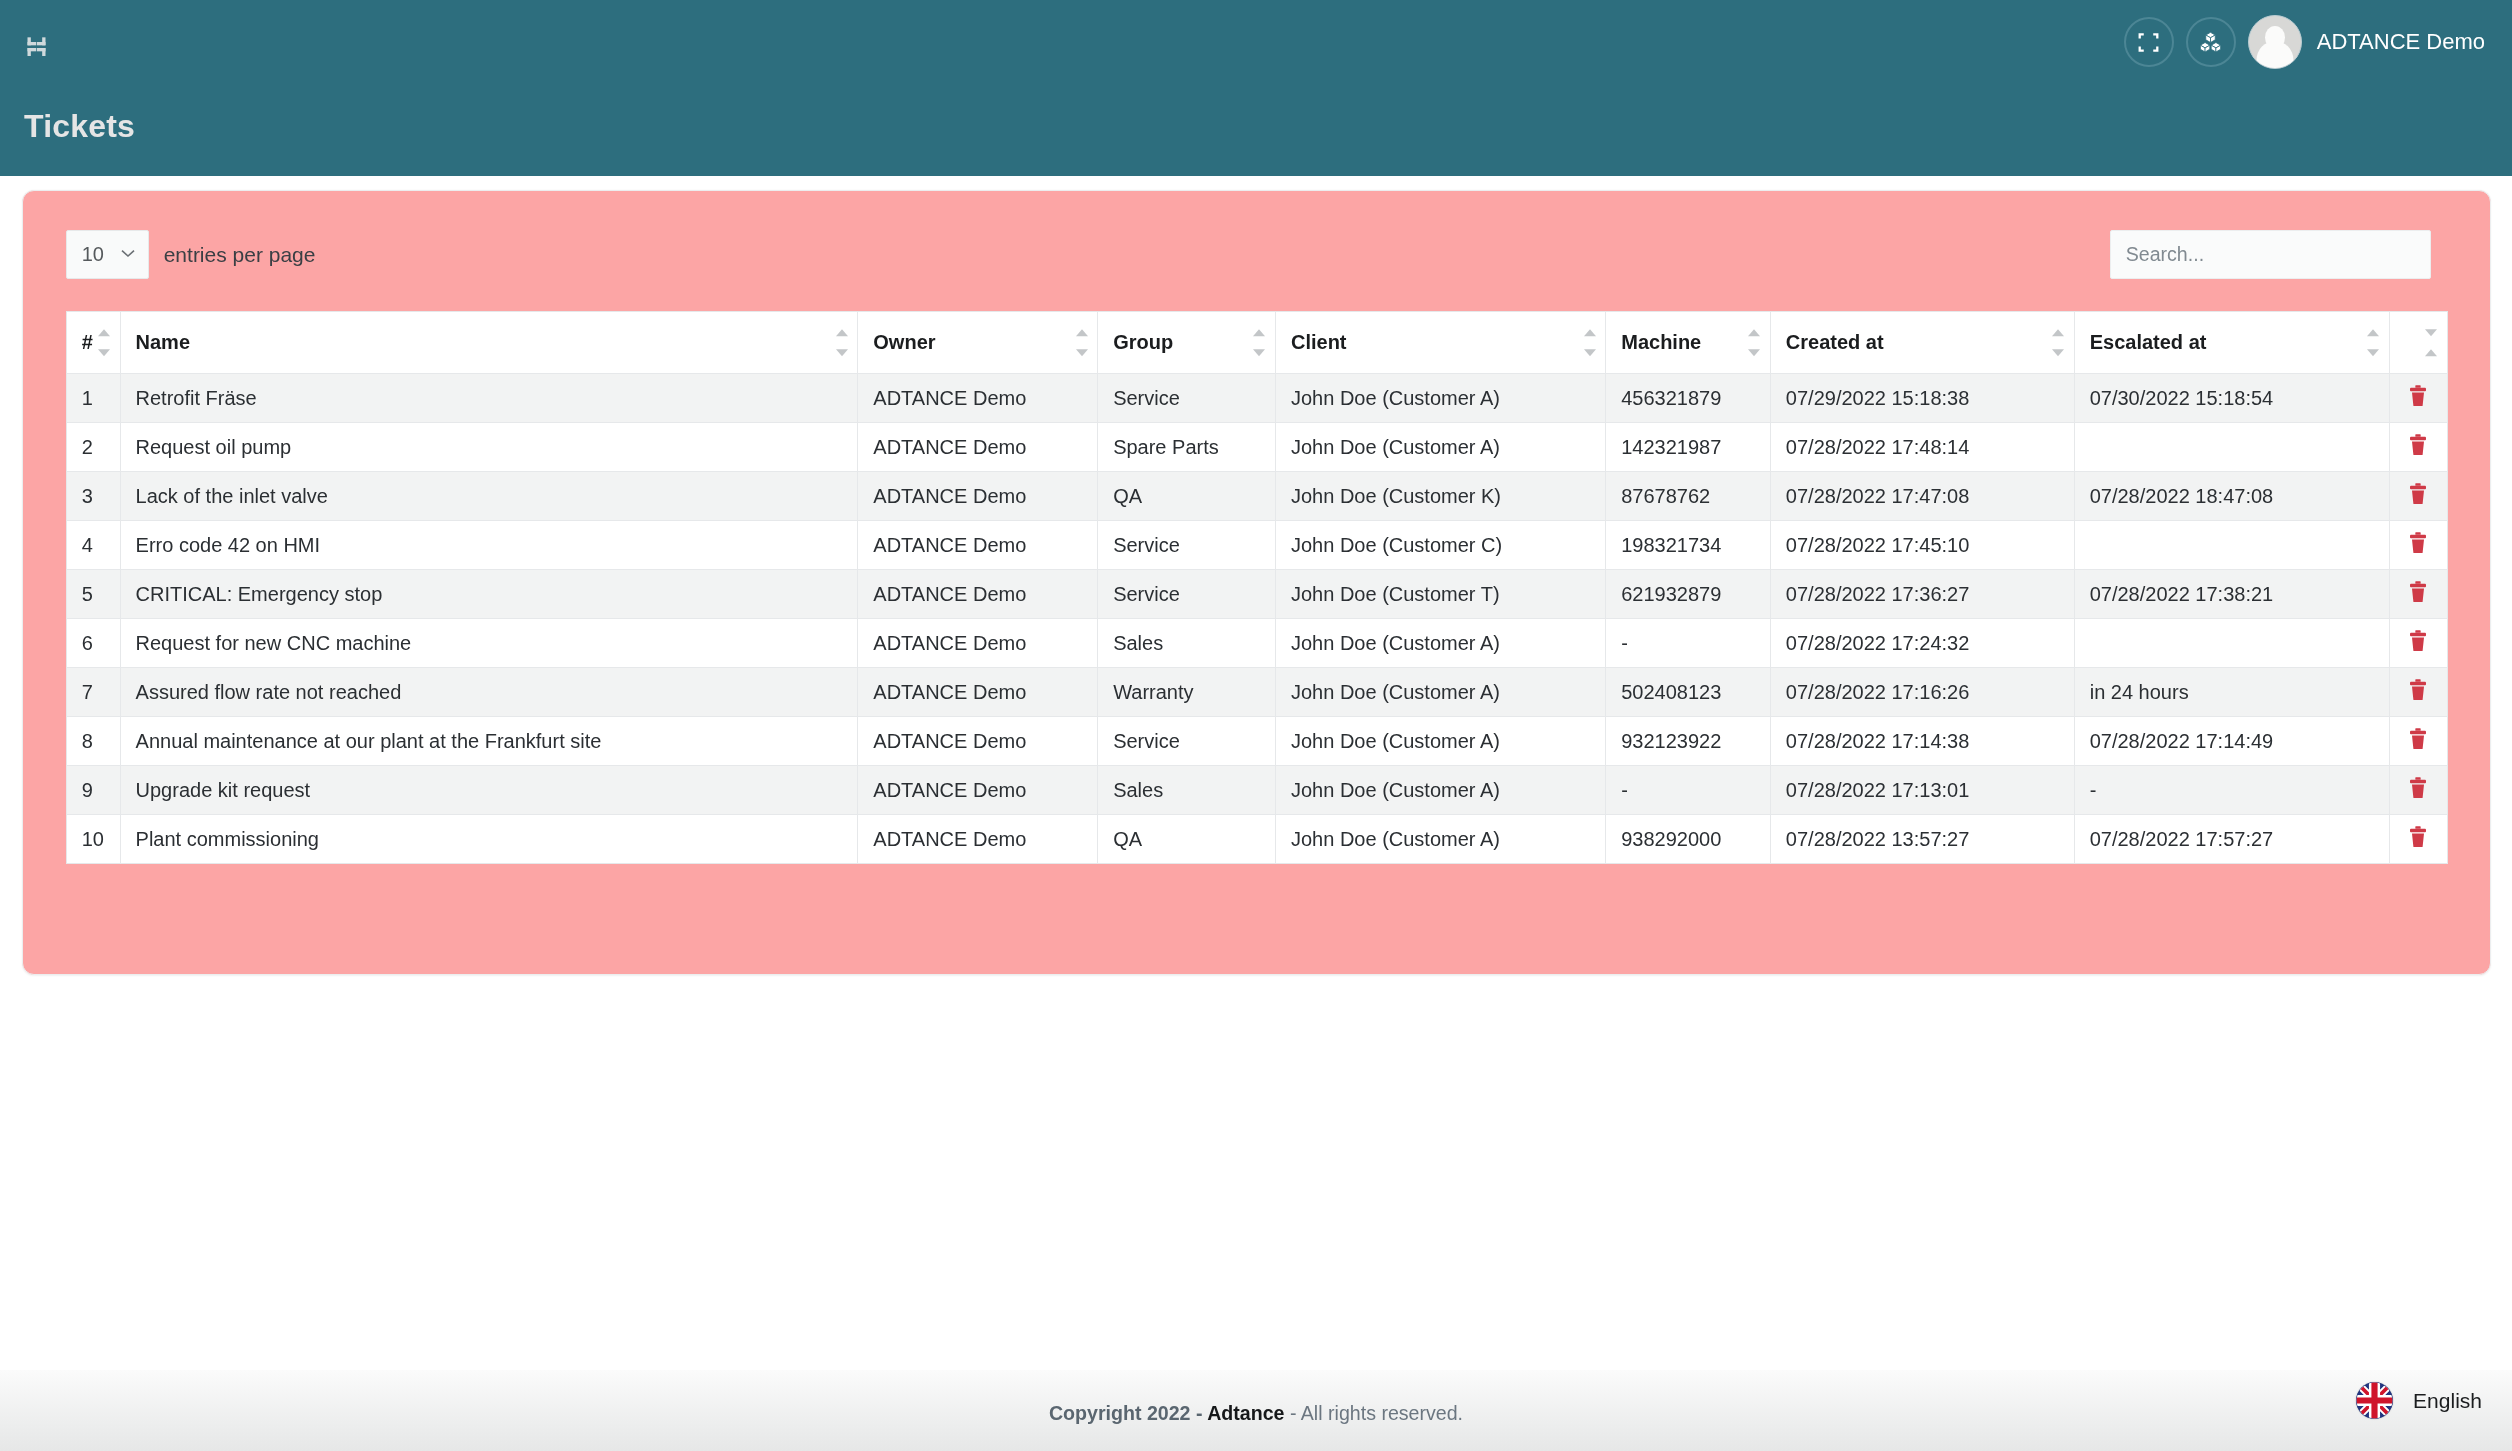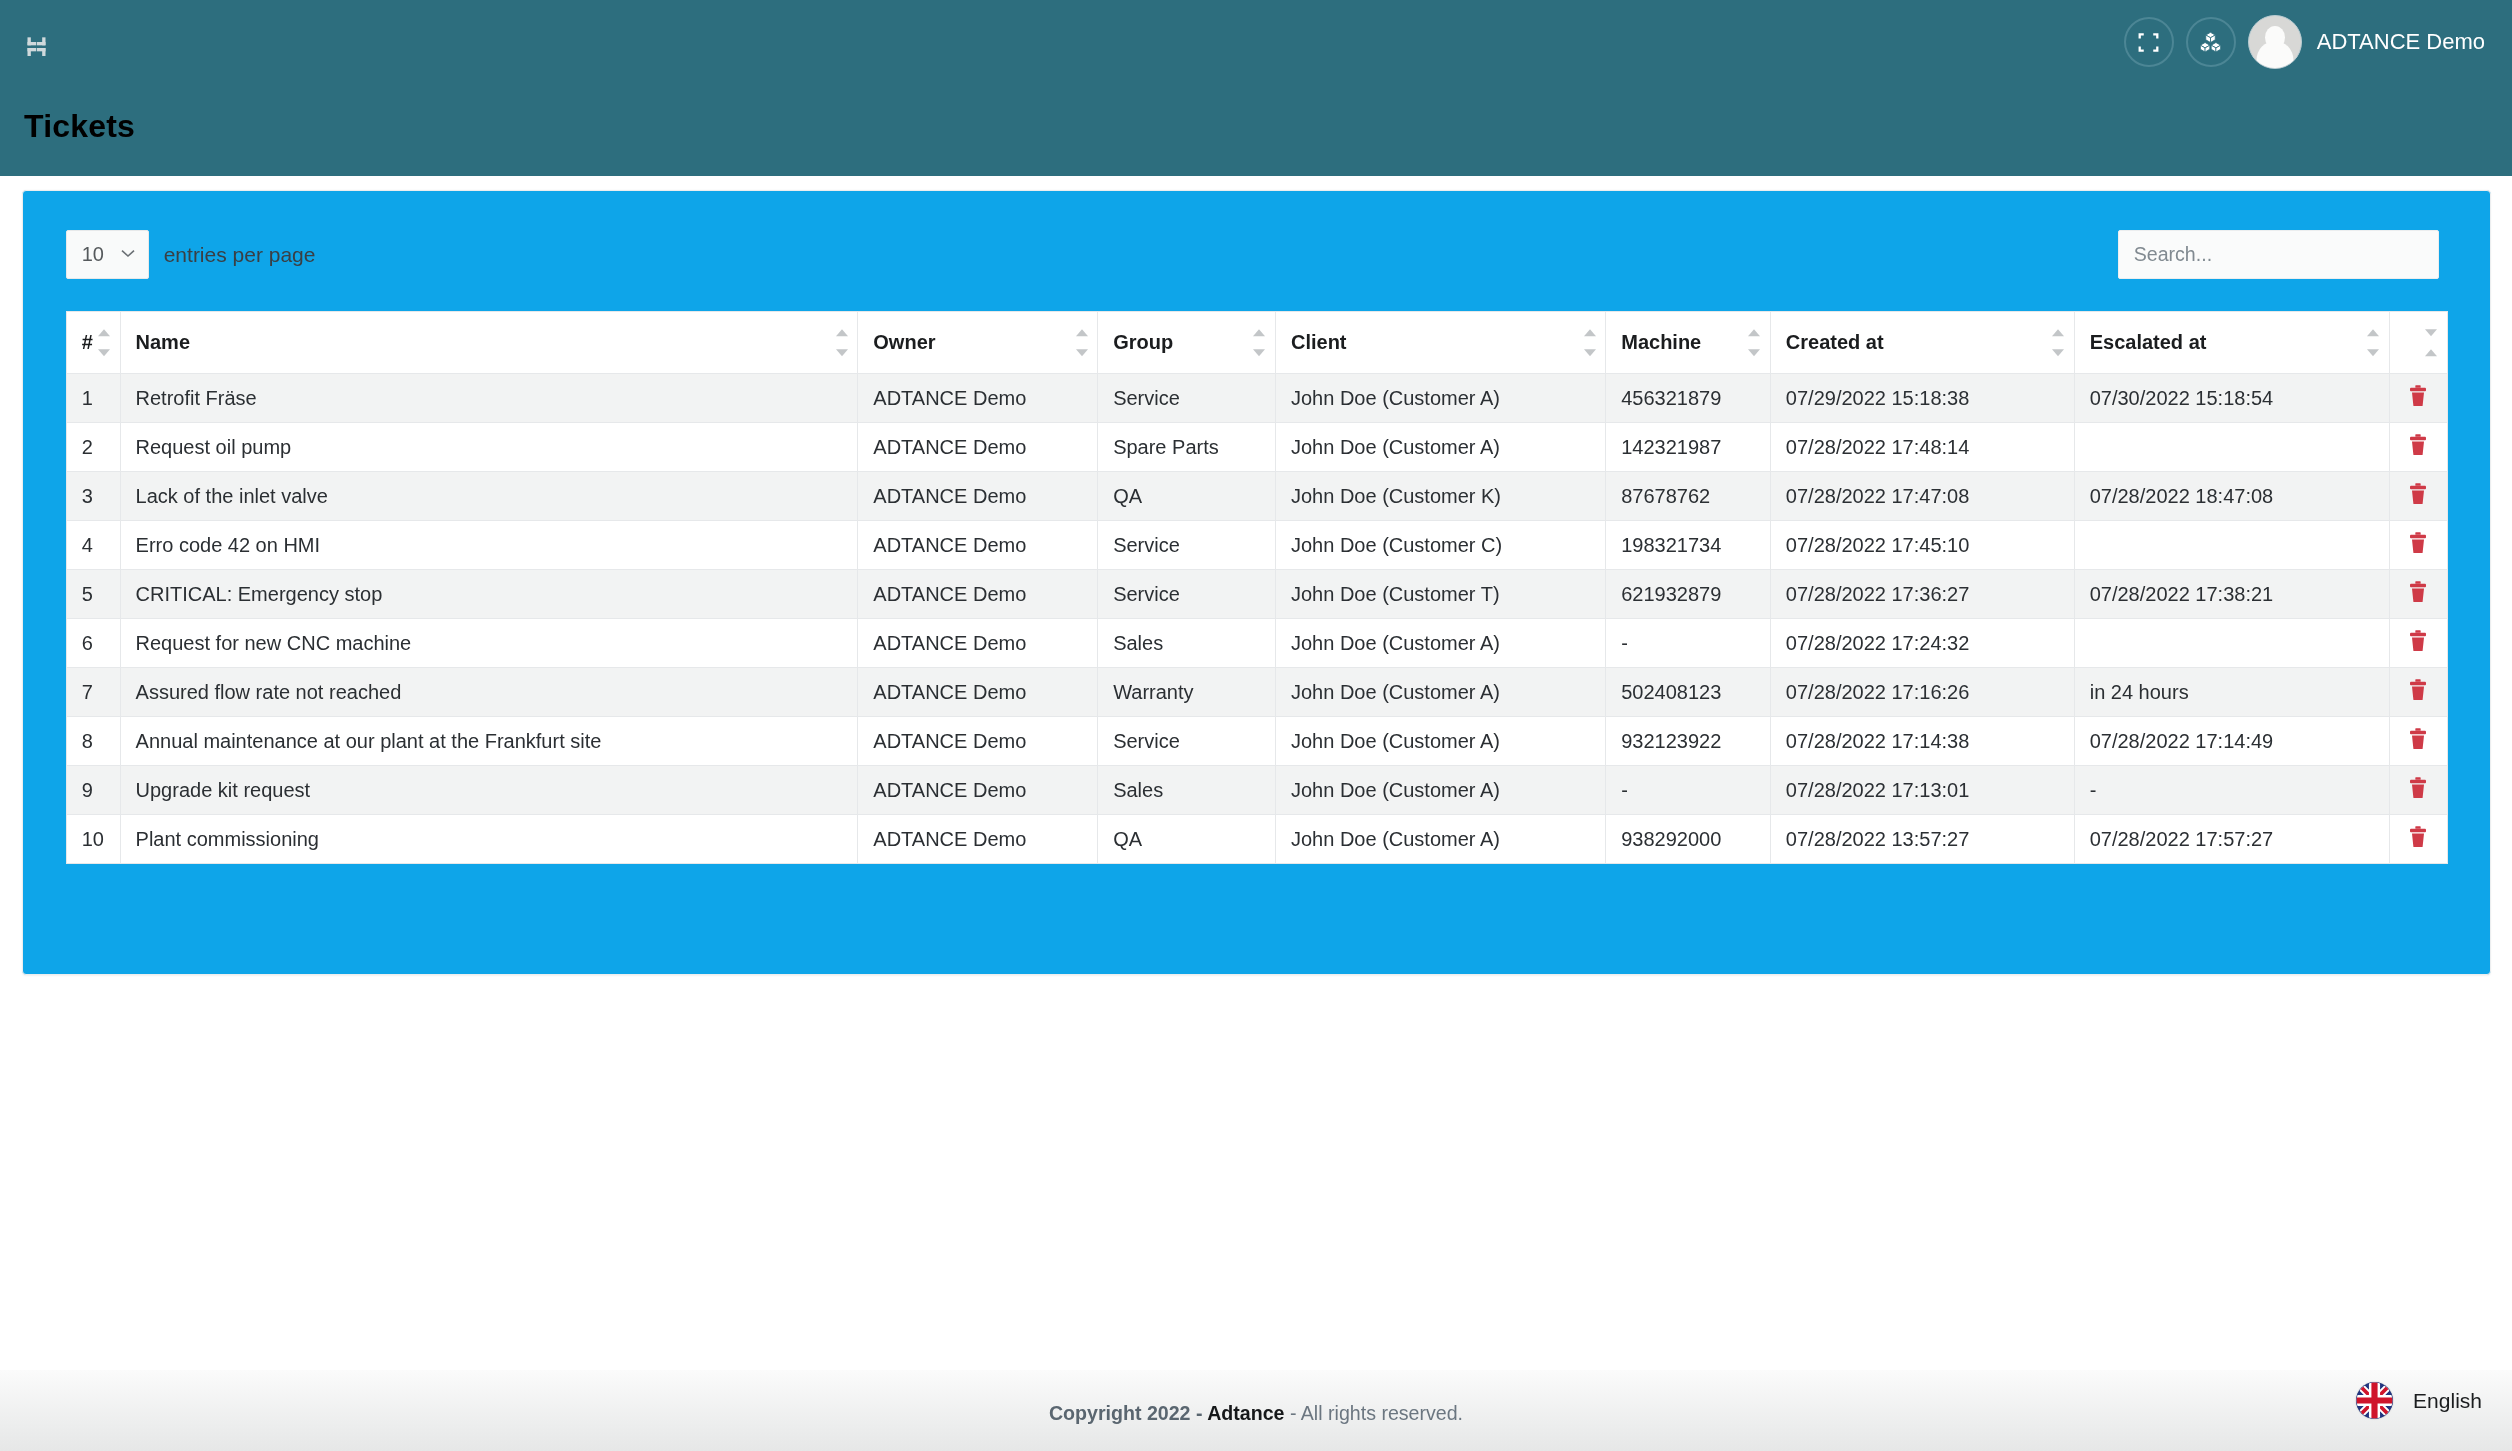--- a/index.html
+++ b/index.html
@@ -19,21 +19,21 @@
   }
   .collapse-icon {
     position: absolute; left: 26px; top: 28px;
     width: 35px; height: 32px;
     cursor: pointer;
   }
   .collapse-icon svg { display: block; }
 
   .page-title {
     position: absolute; left: 24px; top: 108px;
-    color: #000000;
+    color: #e5e5e5;
     font-size: 32px;
     font-weight: bold;
     letter-spacing: 0.2px;
   }
 
   .topbar-right {
     position: absolute; right: 27px; top: 15px;
     display: flex; align-items: center; gap: 0px;
   }
   .circle-btn {
@@ -76,25 +76,25 @@
     font-size: 22px;
     white-space: nowrap;
     cursor: pointer;
   }
 
   
   .card {
     position: absolute;
     left: 21.7px; top: 190px;
     width: 2469px;
-    background: #0ea5e9;
+    background: #fca5a5;
     border: 0.7px solid #eceeef;
-    border-radius: 4px;
+    border-radius: 12px;
     box-shadow: 0 0.7px 2px rgba(0,0,0,0.06);
-    padding: 0 8px 27px 0;
+    padding: 0 16px 27px 0;
     min-height: 785px;
   }
 
   .card-top {
     display: flex; align-items: center; justify-content: space-between;
     padding: 39px 43px 0 43px;
   }
 
   .per-page-wrap { display: flex; align-items: center; gap: 15px; }
   .per-page-select {

